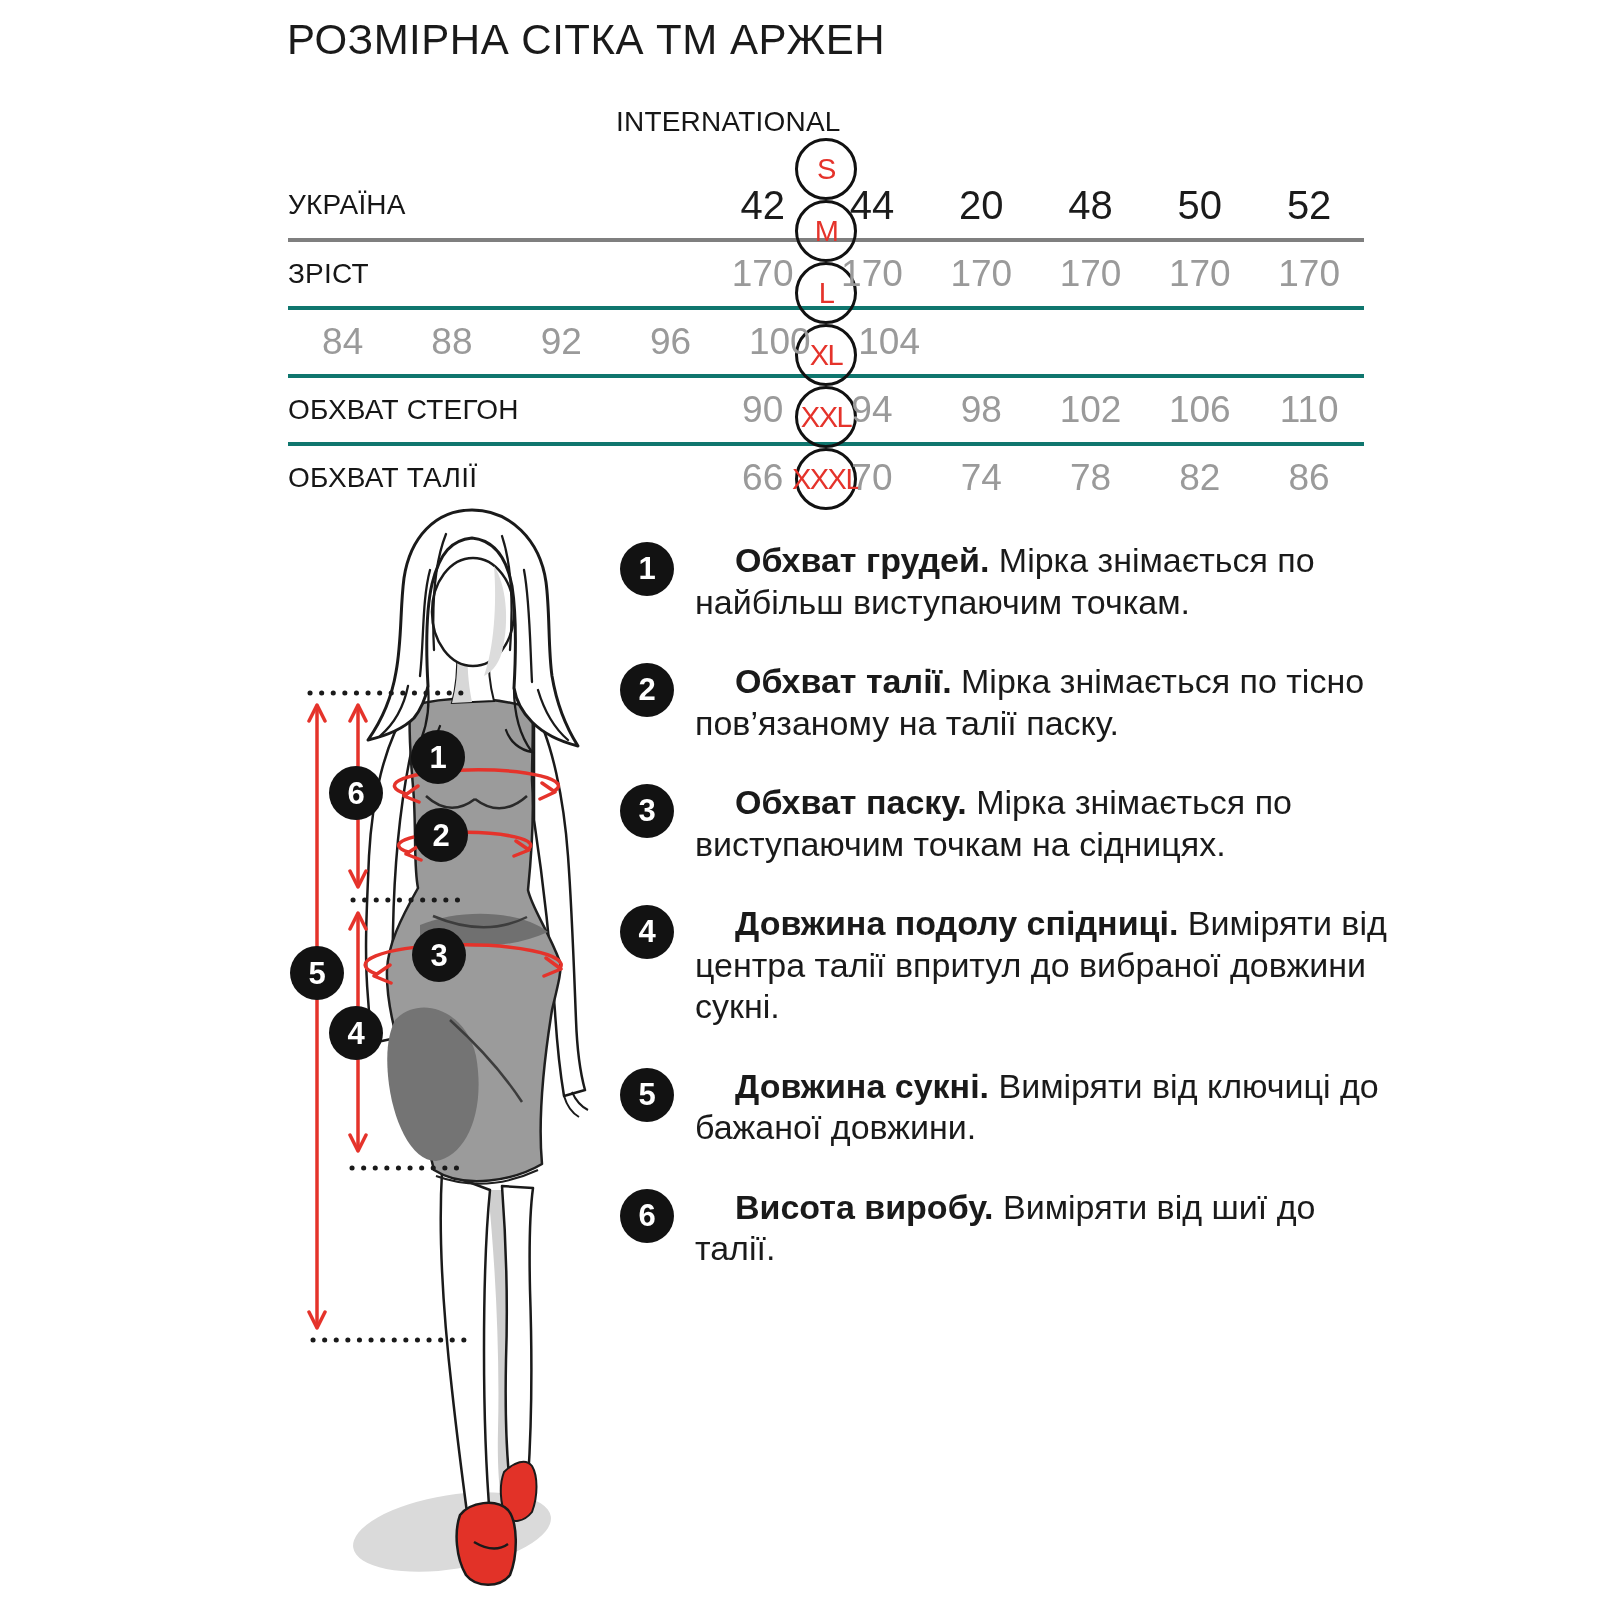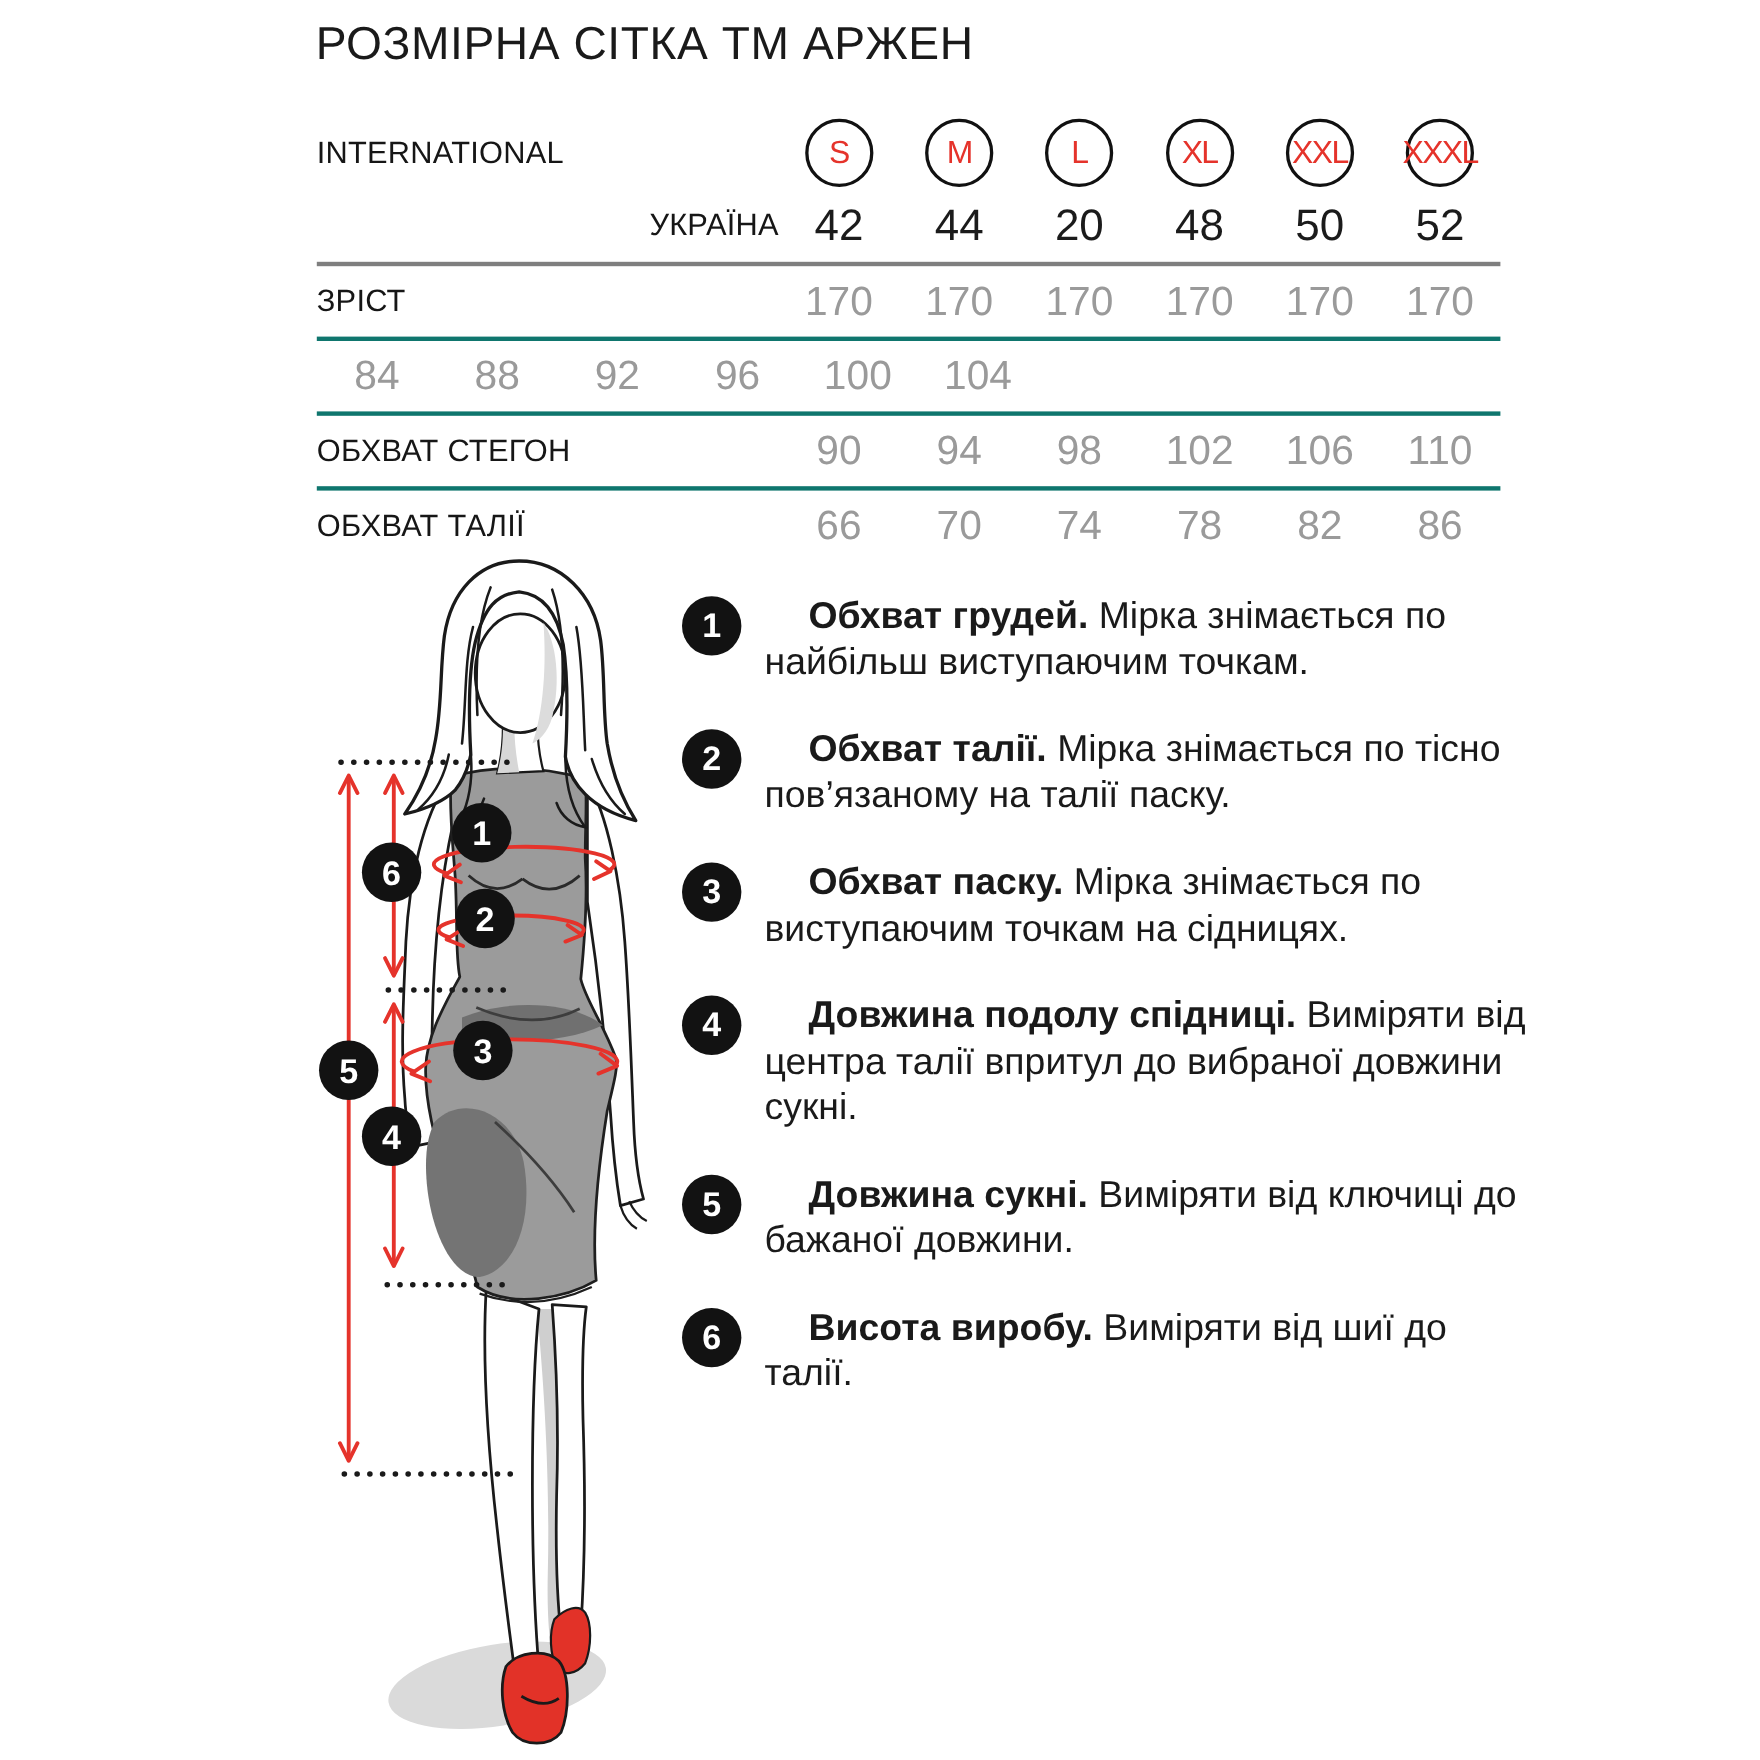--- a/index.html
+++ b/index.html
@@ -8,22 +8,22 @@
   .abs{position:absolute;}
 
   
   #title{left:287px;top:16px;font-size:42px;font-weight:500;letter-spacing:.5px;}
 
   
   #size-table{left:288px;top:106px;width:1076px;}
   .t-row{display:flex;align-items:center;}
   .t-label{width:420px;font-size:28px;letter-spacing:.2px;color:#161616;}
   .t-cell{width:109.3px;display:flex;justify-content:center;align-items:center;}
-  .row-intl{height:66px;}
-  .row-ua{height:66px;text-align:right;}
+  .row-intl{height:66px;flex-direction:column;}
+  .row-ua{height:66px;}
   .row-data{height:64px;border-bottom:4px solid #0f766e;}
   .row-data:last-child{border-bottom:none;}
   .hr-thick{height:4px;background:#7f7f7f;margin:0;}
   .size-circle{width:56px;height:56px;border:3.5px solid #111;border-radius:50%;
       display:flex;align-items:center;justify-content:center;
       color:#e5332b;font-size:29px;letter-spacing:-1.5px;overflow:visible;white-space:nowrap;}
   .ua-num{font-size:40px;color:#1b1b1b;}
   .gray-val{font-size:37px;color:#9a9a9a;}
 
   

